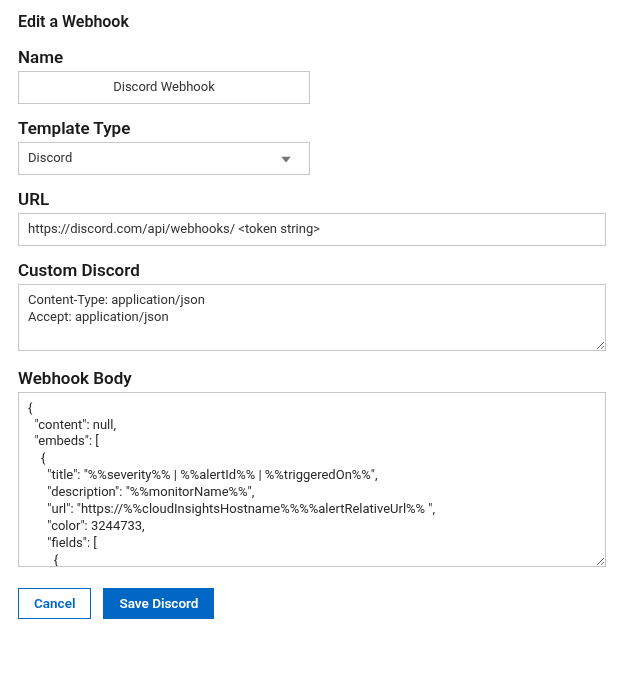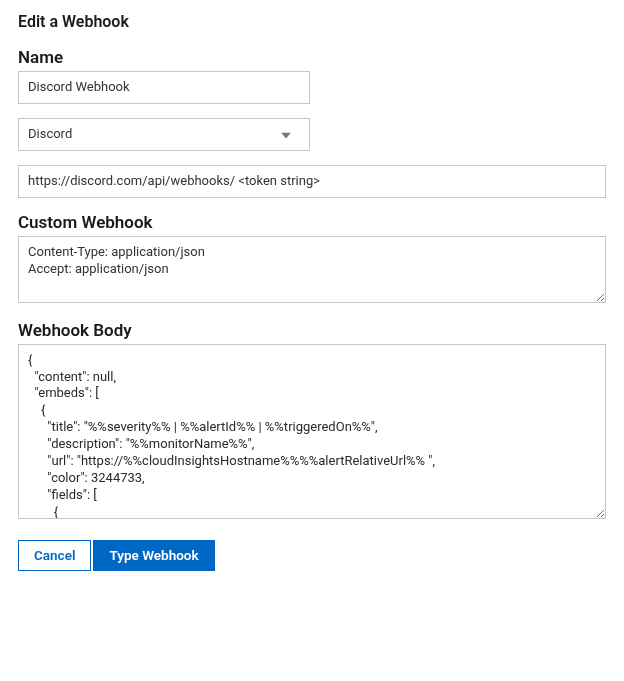--- a/index.html
+++ b/index.html
@@ -11,63 +11,65 @@
       width: 624px;
       padding: 12px 18px;
     }
     h2.page-title { font-size: 16px; font-weight: 600; margin-bottom: 16px; }
     .field { margin-bottom: 14px; }
     .field label { display: block; font-size: 17px; font-weight: 600; color: #1a1a1a; margin-bottom: 4px; }
     .text-input, .select, .textarea {
       width: 100%; border: 1px solid #c7c7c7; background: #fff; font-family: inherit; font-size: 13px; color: #333;
       padding: 7px 9px; line-height: 1.3;
     }
-    .name-input { width: 292px; }
+    .name-input { width: 292px; text-align: center; }
     .url-input { width: 100%; }
     .select-wrapper { position: relative; width: 281px; }
     .select { width: 292px; appearance: none; -webkit-appearance: none; -moz-appearance: none; padding-right: 28px; cursor: pointer; }
     .select-icon { position: absolute; right: 8px; top: 50%; transform: translateY(-50%); pointer-events: none; color: #666; }
     .textarea { resize: both; min-height: 60px; }
     .header-area { height: 67px; }
     .body-area { height: 175px; overflow-y: scroll; white-space: pre; font-size: 13px; color:#2a2a2a; }
-    .buttons { display: flex; gap: 2px; margin-top: 18px; }
+    .buttons { display: flex; gap: 12px; margin-top: 18px; }
     .btn { font-family: inherit; font-size: 13.5px; font-weight: 600; padding: 8px 15px; border: 1px solid transparent; cursor: pointer; line-height: 1; }
     .btn-outline { background: #fff; color: #0067c5; border: 1px solid #0067c5; }
     .btn-primary { background: #0067c5; color: #fff; border: 1px solid #0067c5; }
   </style>
 </head>
 <body>
 
 <h2 class="page-title">Edit a Webhook</h2>
 
 <div class="field">
   <label>Name</label>
   <input type="text" class="text-input name-input" value="Discord Webhook" style="">
 </div>
 
 <div class="field">
+  <label>Template Type</label>
   <div class="select-wrapper">
     <div class="select">Discord</div>
     <span class="select-icon">
       <svg width="10" height="6" viewBox="0 0 10 6">
           <path d="M0 0 L5 6 L10 0 Z" fill="#767676"></path>
         </svg>
     </span>
   </div>
 </div>
 
 <div class="field">
+  <label>URL</label>
   <input type="text" class="text-input url-input" value="https://discord.com/api/webhooks/ &lt;token string&gt;" style="">
 </div>
 
 <div class="field">
 </div>
 
 <div class="field">
-  <label>Custom Webhook</label>
+  <label>Custom Discord</label>
   <textarea class="textarea header-area" style="">Content-Type: application/json
 Accept: application/json</textarea>
 </div>
 
 <div class="field">
   <label>Webhook Body</label>
   <textarea class="textarea body-area" style="">{
   "content": null,
   "embeds": [
     {
@@ -75,14 +77,14 @@
       "description": "%%monitorName%%",
       "url": "https://%%cloudInsightsHostname%%%%alertRelativeUrl%% ",
       "color": 3244733,
       "fields": [
         {
           "name": "%%metricName%%"</textarea>
 </div>
 
 <div class="buttons">
   <button class="btn btn-outline">Cancel</button>
-  <button class="btn btn-primary">Type Webhook</button>
+  <button class="btn btn-primary">Save Discord</button>
 </div>
 
 </body></html>

